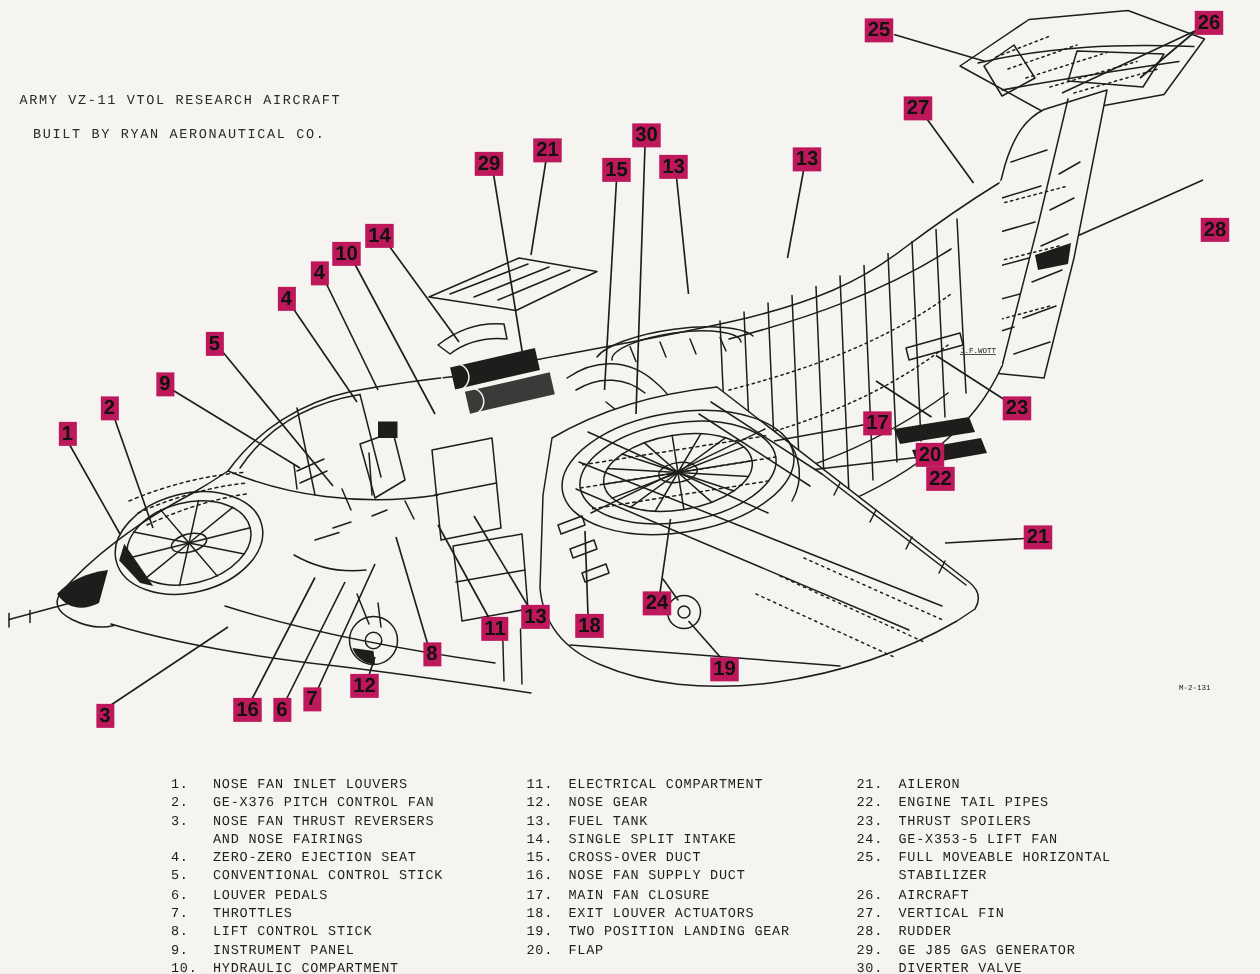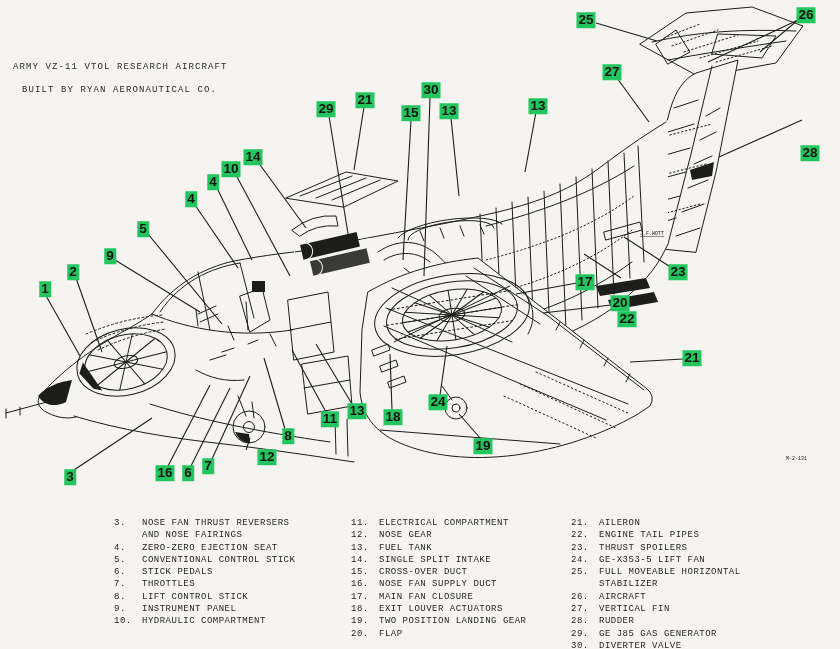--- a/index.html
+++ b/index.html
@@ -6,21 +6,21 @@
   .page{position:relative;width:840px;height:649px;background:#f5f4f0;overflow:hidden;
         font-family:"Liberation Mono","DejaVu Sans Mono",monospace;color:#1d1d1b;}
   .header{position:absolute;left:13px;top:56px;z-index:3;}
   .header div{font-size:9px;letter-spacing:1.1px;line-height:23px;white-space:pre;color:#2a2a26;}
   .header .ind{margin-left:9px;}
   svg.diagram{position:absolute;left:0;top:0;z-index:1;}
   #leaders line{stroke:#1d1d1b;stroke-width:1.1;}
   #callout-layer{position:absolute;left:0;top:0;width:840px;height:510px;z-index:2;}
   .callout{position:absolute;transform:translate(-50%,-50%);
            font-family:"Liberation Sans","DejaVu Sans",sans-serif;font-weight:700;
-           font-size:13.5px;line-height:1;color:#12120e;background:#22c55e;padding:1px 2px;}
+           font-size:13.5px;line-height:1;color:#12120e;background:#be185d;padding:1px 2px;}
   .legend{position:absolute;top:517px;left:0;width:840px;z-index:3;}
   .legend-col{position:absolute;top:0;}
   .legend-col.c0{left:114px;} .legend-col.c1{left:351px;} .legend-col.c2{left:571px;}
   .lrow{height:12.3px;line-height:12.3px;white-space:nowrap;font-size:9px;letter-spacing:0.5px;color:#1f1f1b;}
   .lnum{display:inline-block;width:28px;}
   .micro{font-family:"Liberation Mono",monospace;}
 </style>
 </head>
 <body>
 
@@ -359,36 +359,38 @@
       <div class="callout" style="left: 810px; top: 117px; margin-top: 36px;">28</div>
       <div class="callout" style="left: 678px; top: 272px;">23</div>
       <div class="callout" style="left: 627px; top: 283px; margin-top: 36px;">22</div>
       <div class="callout" style="left: 585px; top: 282px;">17</div>
       <div class="callout" style="left: 620px; top: 303px;">20</div>
       <div class="callout" style="left: 692px; top: 358px;">21</div>
       <div class="callout" style="left: 70px; top: 477px;">3</div>
       <div class="callout" style="left: 165px; top: 473px;">16</div>
       <div class="callout" style="left: 188px; top: 473px;">6</div>
       <div class="callout" style="left: 208px; top: 466px;">7</div>
-      <div class="callout" style="left: 243px; top: 457px; margin-left: 24px;">12</div>
+      <div class="callout" style="left: 243px; top: 457px;">12</div>
       <div class="callout" style="left: 288px; top: 436px;">8</div>
       <div class="callout" style="left: 330px; top: 419px;">11</div>
       <div class="callout" style="left: 357px; top: 411px;">13</div>
       <div class="callout" style="left: 393px; top: 417px;">18</div>
       <div class="callout" style="left: 438px; top: 402px;">24</div>
       <div class="callout" style="left: 483px; top: 446px;">19</div>
     </div>
 
   <div class="legend">
     <div class="legend-col c0">
+        <div class="lrow"><span class="lnum">1.</span><span>NOSE FAN INLET LOUVERS</span></div>
+        <div class="lrow"><span class="lnum">2.</span><span>GE-X376 PITCH CONTROL FAN</span></div>
         <div class="lrow"><span class="lnum">3.</span><span>NOSE FAN THRUST REVERSERS</span></div>
         <div class="lrow"><span class="lnum"></span><span>AND NOSE FAIRINGS</span></div>
         <div class="lrow"><span class="lnum">4.</span><span>ZERO-ZERO EJECTION SEAT</span></div>
         <div class="lrow"><span class="lnum">5.</span><span>CONVENTIONAL CONTROL STICK</span></div>
-        <div class="lrow"><span class="lnum">6.</span><span>STICK PEDALS</span></div>
+        <div class="lrow"><span class="lnum">6.</span><span>LOUVER PEDALS</span></div>
         <div class="lrow"><span class="lnum">7.</span><span>THROTTLES</span></div>
         <div class="lrow"><span class="lnum">8.</span><span>LIFT CONTROL STICK</span></div>
         <div class="lrow"><span class="lnum">9.</span><span>INSTRUMENT PANEL</span></div>
         <div class="lrow"><span class="lnum">10.</span><span>HYDRAULIC COMPARTMENT</span></div>
       </div>
     <div class="legend-col c1">
         <div class="lrow"><span class="lnum">11.</span><span>ELECTRICAL COMPARTMENT</span></div>
         <div class="lrow"><span class="lnum">12.</span><span>NOSE GEAR</span></div>
         <div class="lrow"><span class="lnum">13.</span><span>FUEL TANK</span></div>
         <div class="lrow"><span class="lnum">14.</span><span>SINGLE SPLIT INTAKE</span></div>

